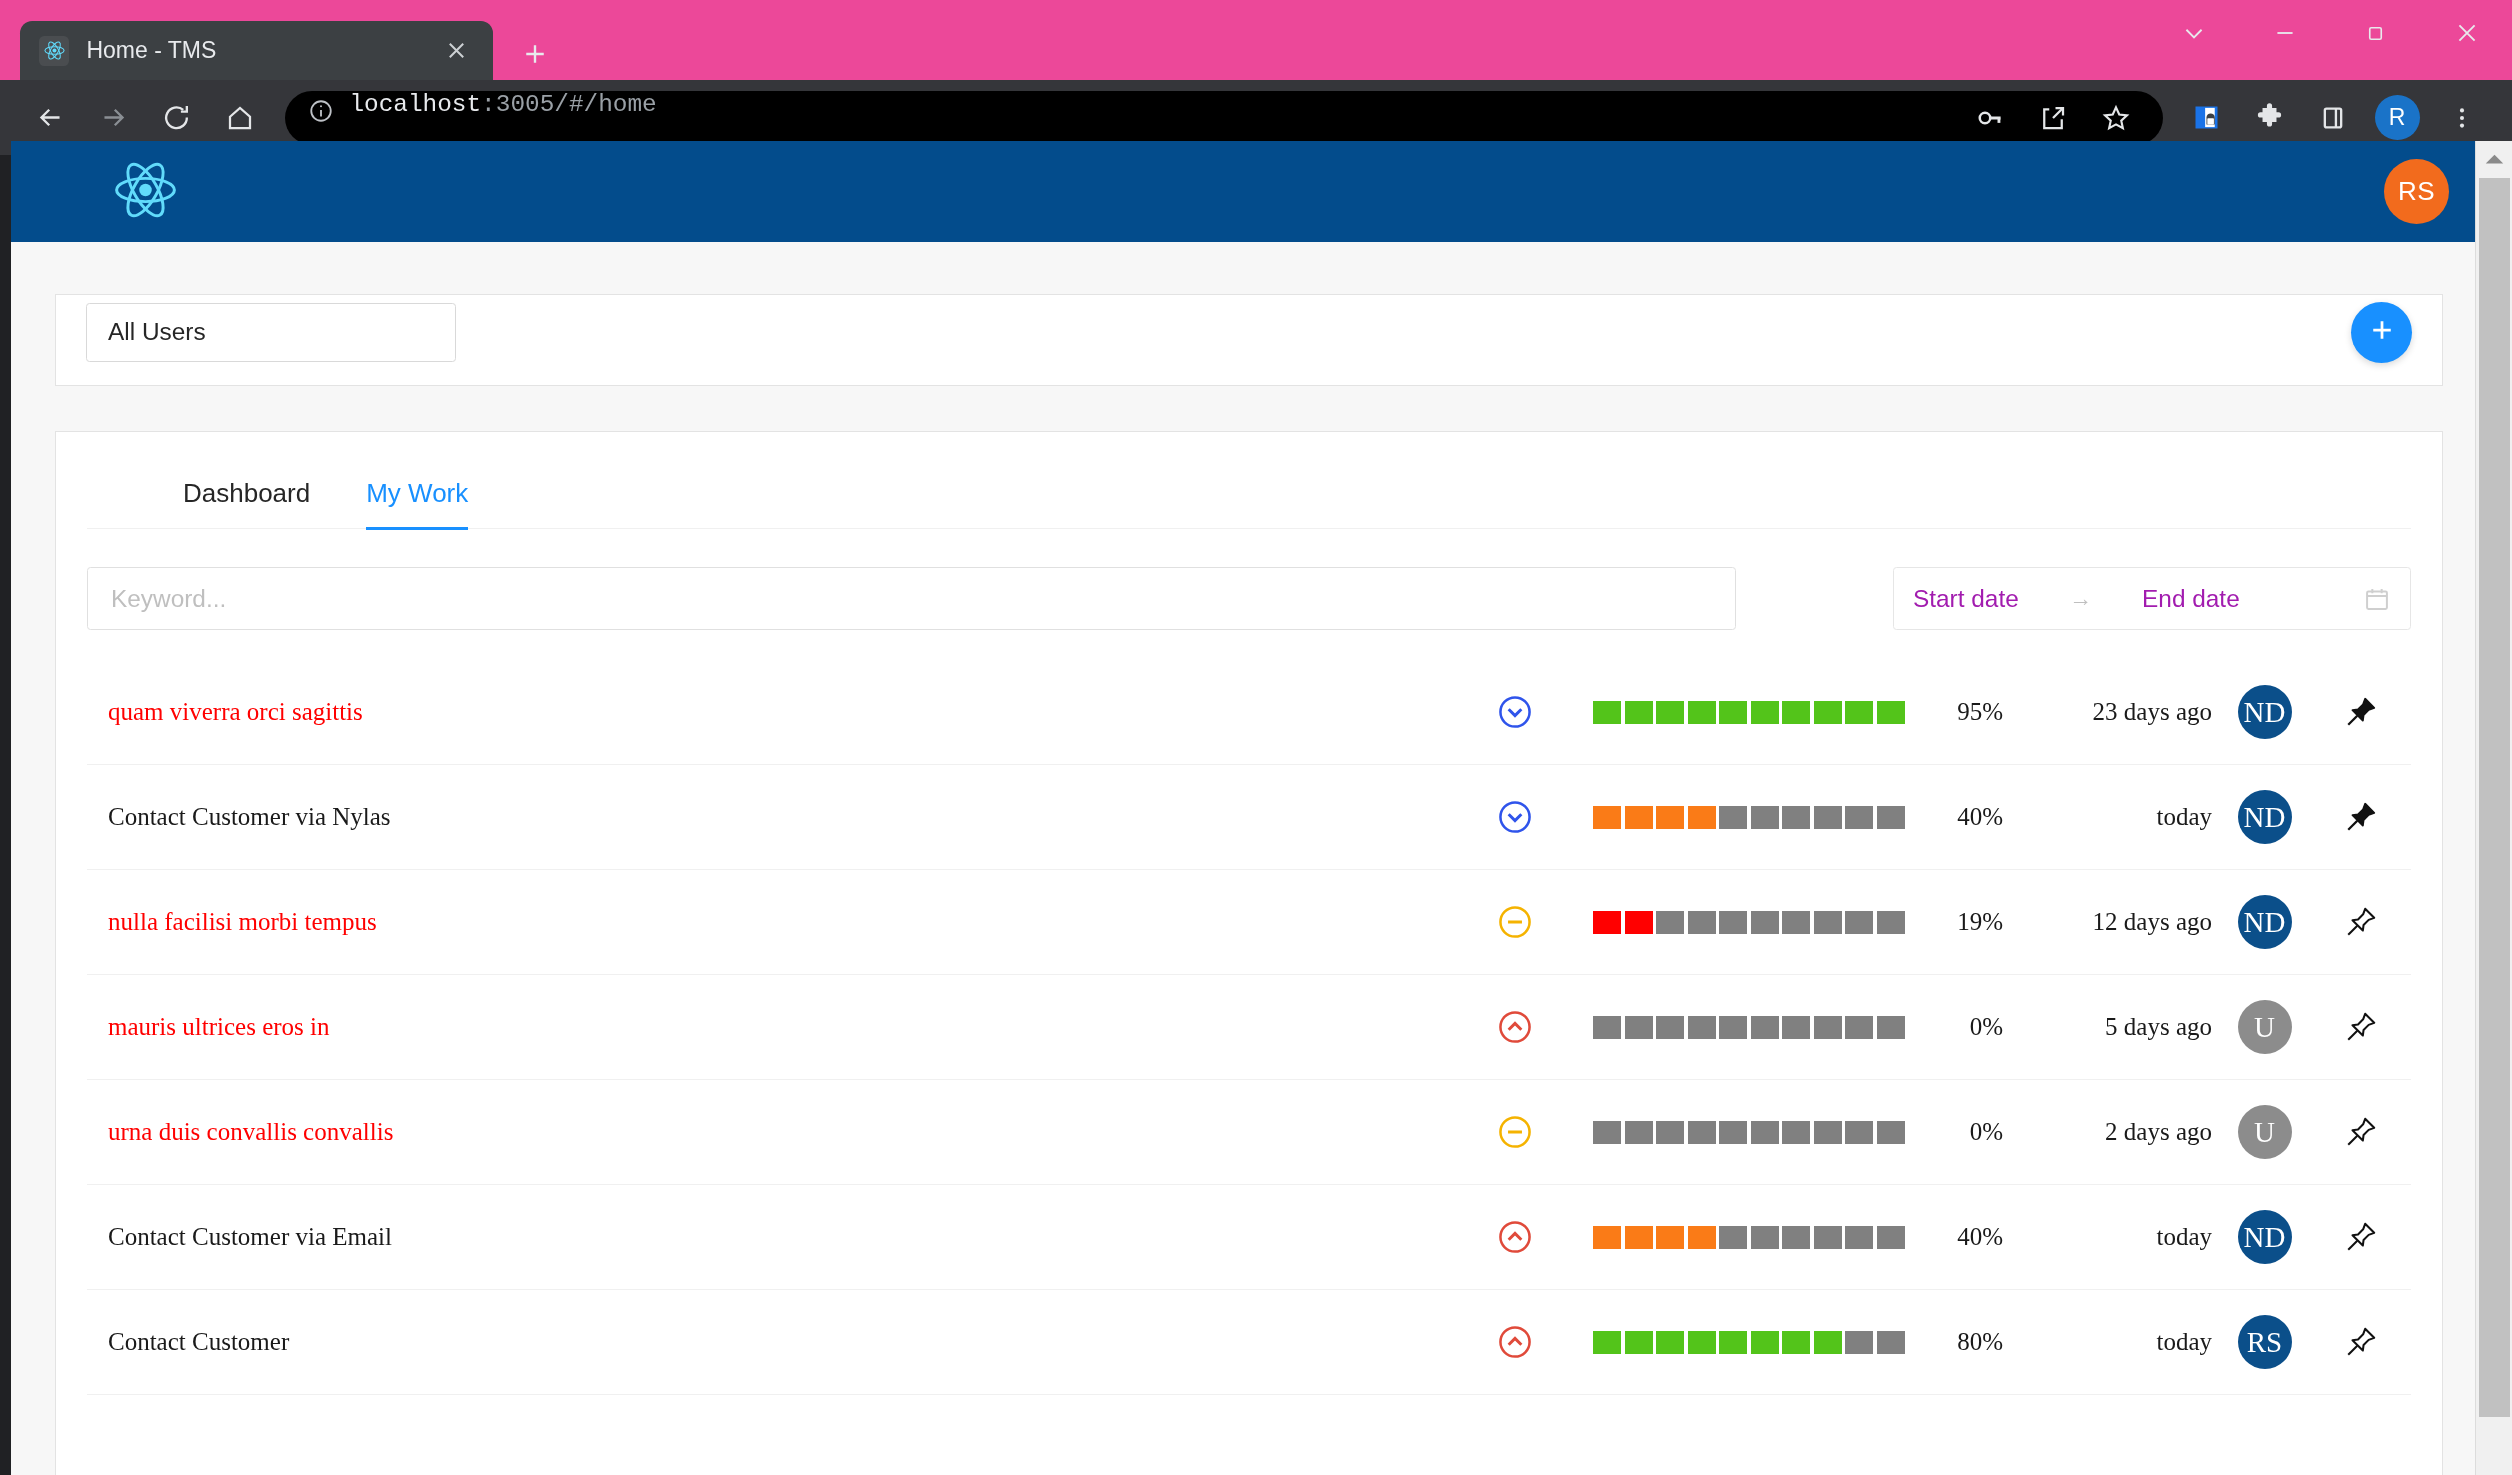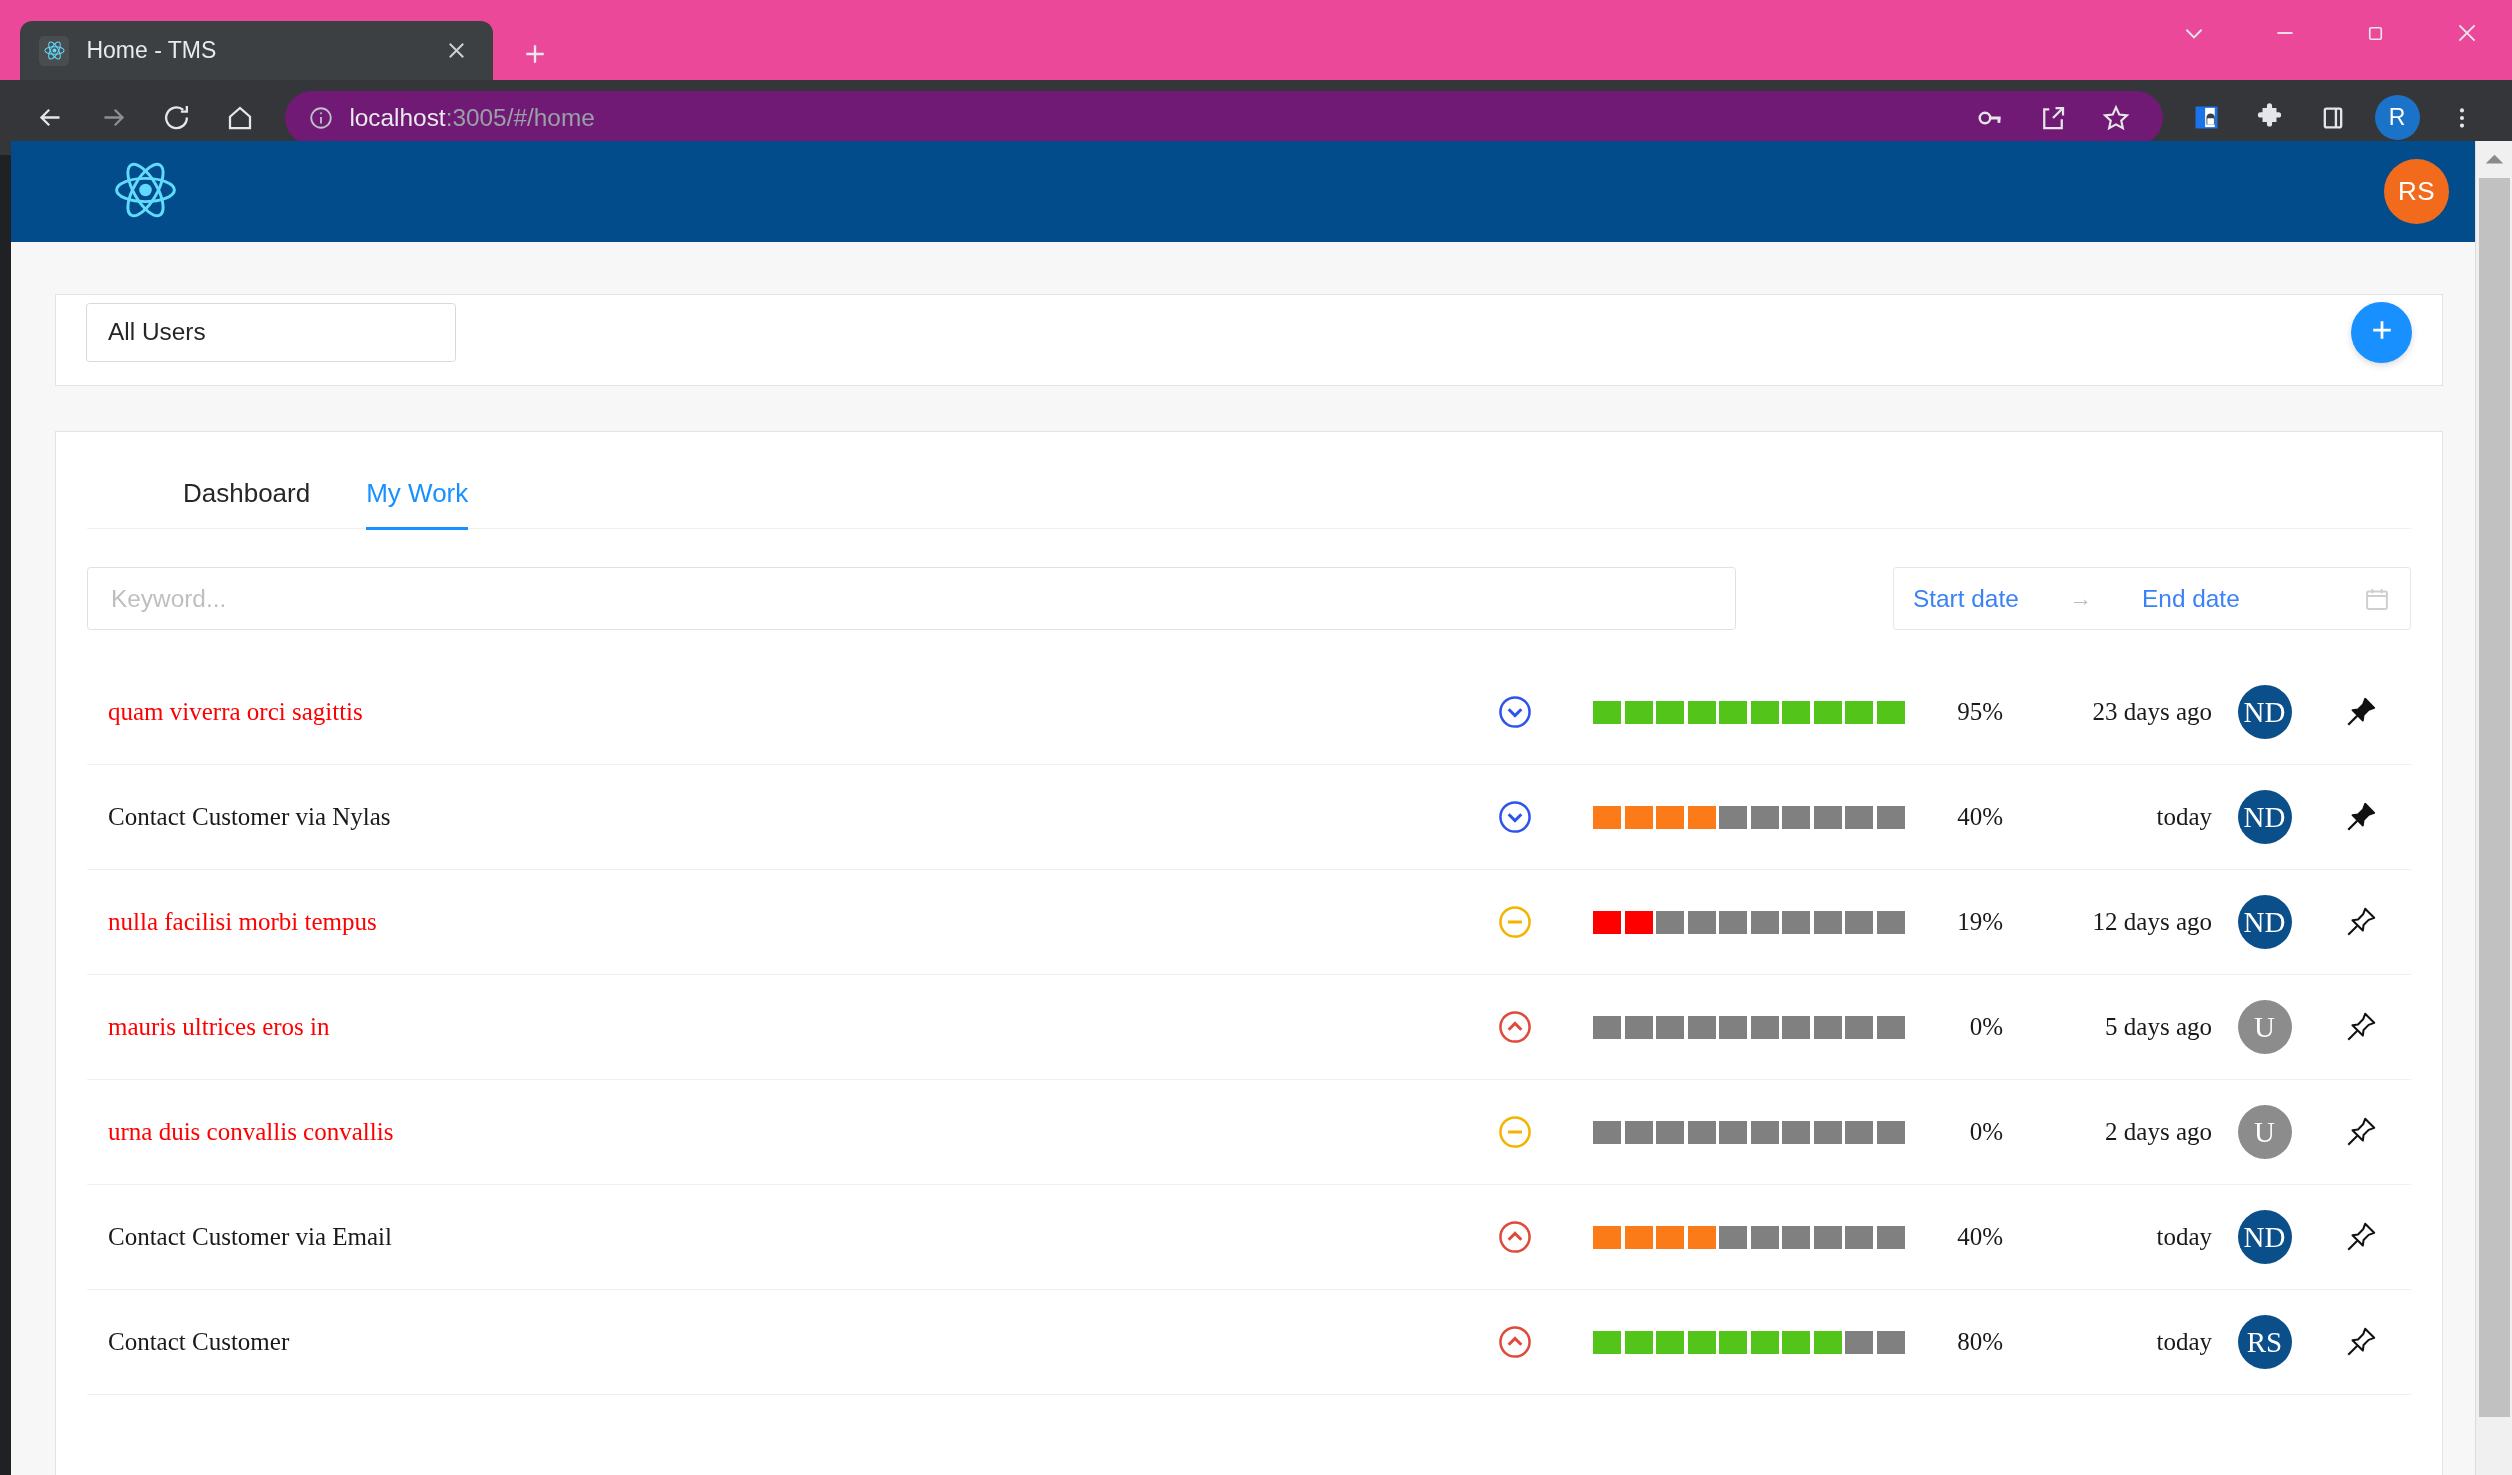--- a/index.html
+++ b/index.html
@@ -55,24 +55,25 @@
   .toolbar {
     height: 75px; background: #35363a;
     display: flex; align-items: center; padding: 0 19px;
   }
   .tb-icon {
     width: 63px; height: 63px; flex: none;
     display: flex; align-items: center; justify-content: center;
     color: #e4e6e8;
   }
   .omnibox {
-    flex: 1; height: 54px; background: #701a75;
+    flex: 1; height: 54px; background: #000000;
     border-radius: 27px; margin: 0 12.2px 0 14px;
-    display: flex; align-items: center; padding: 0 15.7px;
+    display: flex; padding: 0 15.7px;
     min-width: 0;
+    font-family: Liberation Mono, monospace;
   }
   .omni-info {
     width: 40px; height: 40px; flex: none;
     display: flex; align-items: center; justify-content: center;
     color: #bdc1c6; margin-right: 8.7px;
   }
   .omni-url { font-size: 24.4px; color: #9aa0a6; white-space: nowrap; }
   .omni-url b { color: #e8eaed; font-weight: normal; }
   .omni-right { display: flex; align-items: center; flex: none; }
   .tb-right { display: flex; align-items: center; flex: none; }
@@ -158,21 +159,21 @@
     font-family: "Liberation Sans", sans-serif; background: #fff;
   }
   .kw-input::placeholder { color: #bfbfbf; }
   .daterange {
     width: 518px; height: 63px;
     border: 0.9px solid #e6e6e6; border-radius: 3.5px;
     display: flex; align-items: center; padding: 0 19px;
     background: #fff;
   }
   .dr-field {
-    font-size: 24.4px; color: #3b82f6; flex: none;
+    font-size: 24.4px; color: #a21caf; flex: none;
   }
   .dr-arrow { flex: 1; text-align: center; color: #bfbfbf; font-size: 23px; }
   .dr-cal { color: #cfcfcf; flex: none; display: flex; align-items: center; }
 
   
   .tasklist { margin: 30px 31px 0 31px; }
   .task-row {
     display: flex; align-items: center;
     height: 105px; border-bottom: 0.9px solid #f0f0f0;
     padding: 0 7px 0 21px;

